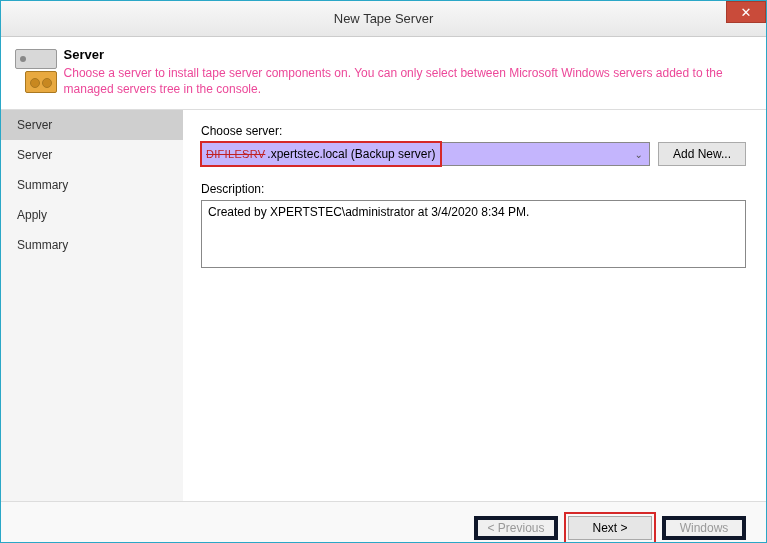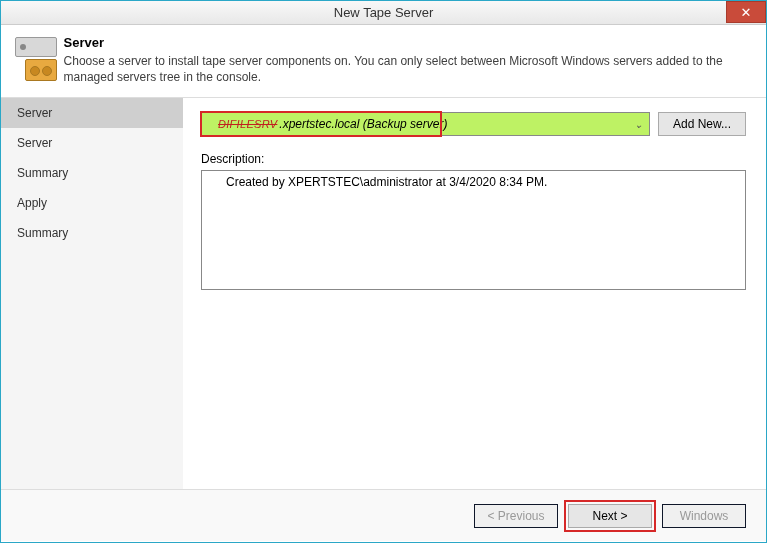--- a/index.html
+++ b/index.html
@@ -6,21 +6,21 @@
   body {
     font-family: "Segoe UI", Tahoma, sans-serif;
     font-size: 12px;
     background: #fff;
     width: 767px;
     height: 543px;
     overflow: hidden;
     border: 1px solid #2aa7c7;
   }
   .titlebar {
-    height: 24px;
+    height: 36px;
     background: linear-gradient(#f8f8f8, #e8e8e8);
     border-bottom: 1px solid #ccc;
     position: relative;
     display: flex;
     align-items: center;
     justify-content: center;
   }
   .titlebar .title {
     font-size: 13px;
     color: #333;
@@ -90,21 +90,21 @@
   }
   .icon-tape::before { left: 4px; }
   .icon-tape::after { right: 4px; }
   .header-text h1 {
     font-size: 13px;
     font-weight: bold;
     margin-bottom: 3px;
   }
   .header-text p {
     font-size: 12px;
-    color: #404040;
+    color: #ec4899;
     line-height: 1.35;
   }
   .body {
     display: flex;
     height: calc(543px - 28px - 72px - 52px);
   }
   .sidebar {
     width: 182px;
     background: #f5f5f5;
     padding-top: 0;
@@ -131,25 +131,24 @@
     display: flex;
     gap: 8px;
     margin-bottom: 16px;
   }
   .server-select {
     flex: 1;
     height: 24px;
     border: 1px solid #888;
     display: flex;
     align-items: center;
-    padding: 0 16px;
-    font-size: 12px;
-    position: relative;
-    background: #bef264;
-    font-style: italic;
+    padding: 0 4px;
+    font-size: 12px;
+    position: relative;
+    background: #c4b5fd;
   }
   .server-select .chev {
     position: absolute;
     right: 6px;
     top: 50%;
     transform: translateY(-50%);
     font-size: 10px;
     color: #555;
   }
   .server-highlight {
@@ -175,23 +174,23 @@
   .addnew-btn {
     width: 88px;
     height: 24px;
     background: #e6e6e6;
     border: 1px solid #aaa;
     font-size: 12px;
     cursor: pointer;
   }
   .desc-box {
     width: 100%;
-    height: 120px;
+    height: 68px;
     border: 1px solid #888;
-    padding: 4px 24px;
+    padding: 4px 6px;
     font-size: 12px;
     resize: none;
     font-family: inherit;
   }
   .footer {
     height: 52px;
     border-top: 1px solid #ddd;
     display: flex;
     align-items: center;
     justify-content: flex-end;
@@ -203,21 +202,21 @@
     width: 84px;
     height: 24px;
     background: #e6e6e6;
     border: 1px solid #aaa;
     font-size: 12px;
     cursor: pointer;
   }
   .footer button.disabled {
     color: #999;
     background: #f0f0f0;
-    border: 1px solid #0f172a;
+    border: 4px solid #0f172a;
     cursor: default;
   }
   .next-wrap {
     position: relative;
     border-radius: 11px;
   }
   .next-highlight {
     position: absolute;
     top: -4px;
     left: -4px;
@@ -261,20 +260,21 @@
     </div>
     <div class="sidebar-item">
       <span>Apply</span>
     </div>
     <div class="sidebar-item">
       <span>Summary</span>
     </div>
   </div>
 
   <div class="main">
+    <span class="label">Choose server:</span>
     <div class="field-row">
       <div class="server-select">
         <div class="server-highlight"></div>
         <span class="server-text">
           <span class="strk">DIFILESRV</span>
           <span>.xpertstec.local (Backup server)</span>
         </span>
         <span class="chev">⌄</span>
       </div>
       <button class="addnew-btn">Add New...</button>

